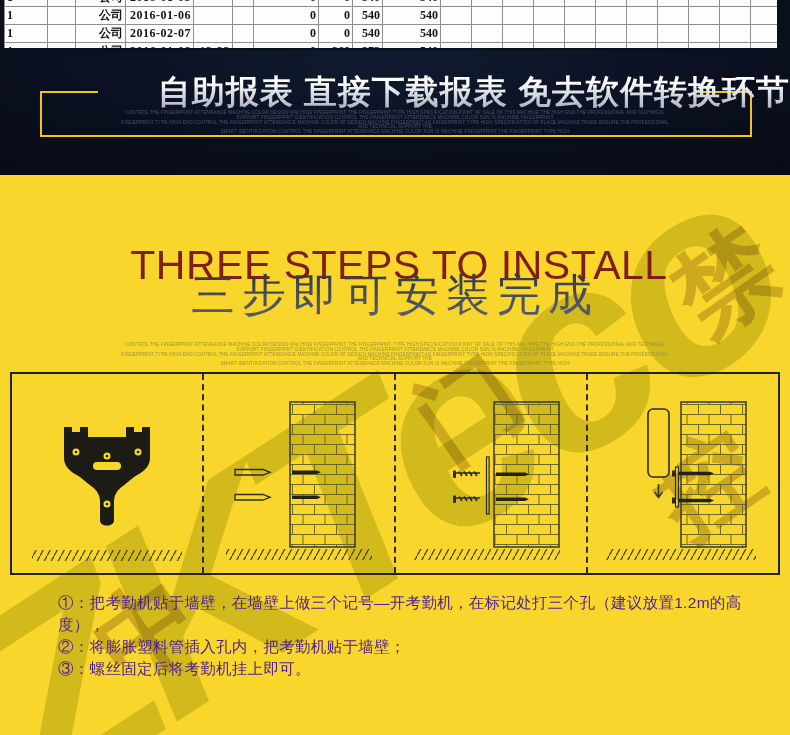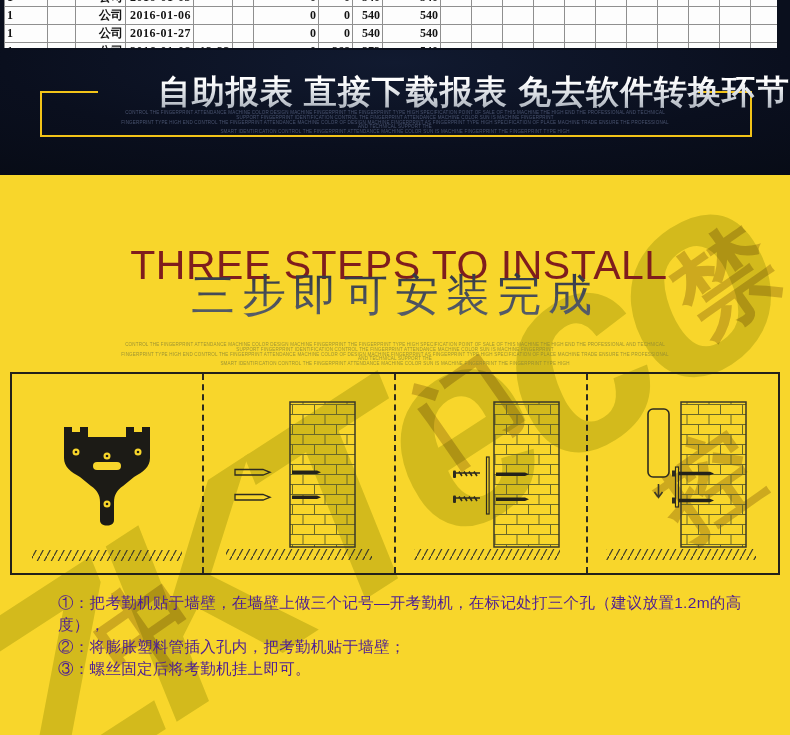--- a/index.html
+++ b/index.html
@@ -139,21 +139,21 @@
               <td></td>
               <td></td>
               <td></td>
               <td></td>
               <td></td>
             </tr>
             <tr>
               <td>1</td>
               <td></td>
               <td>公司</td>
-              <td>2016-01-27</td>
+              <td>2016-02-07</td>
               <td></td>
               <td></td>
               <td>0</td>
               <td>0</td>
               <td>540</td>
               <td>540</td>
               <td></td>
               <td></td>
               <td></td>
               <td></td>

